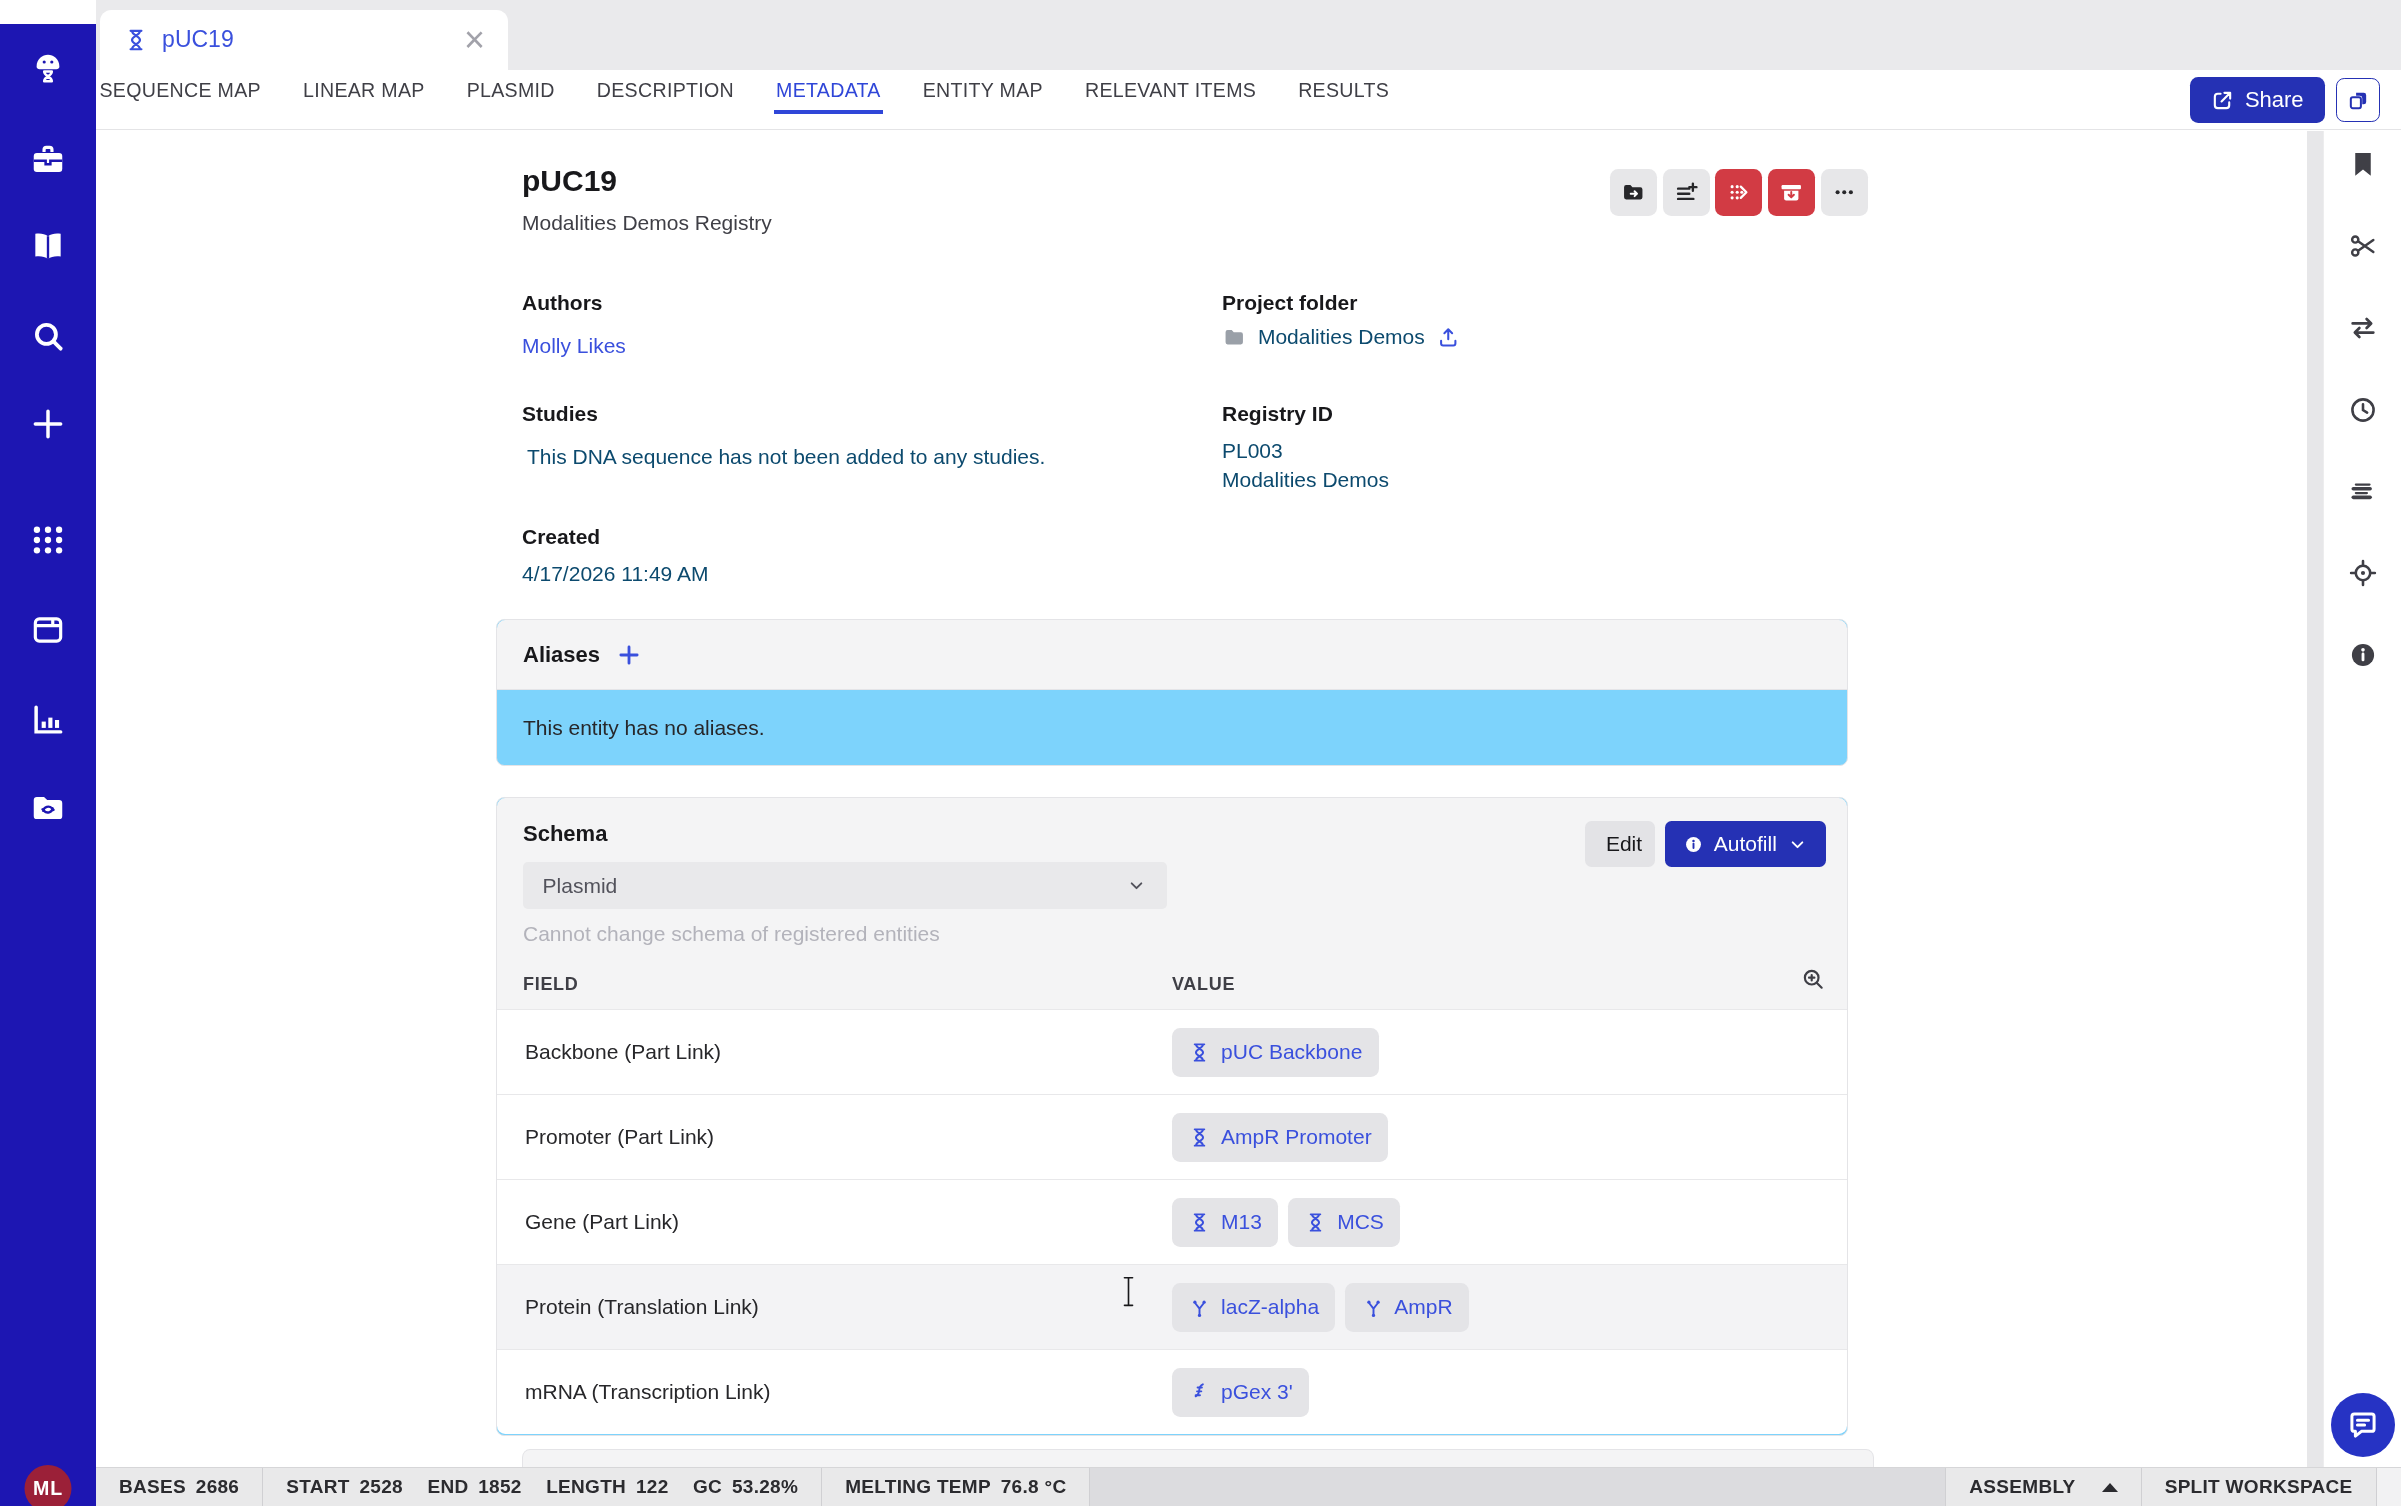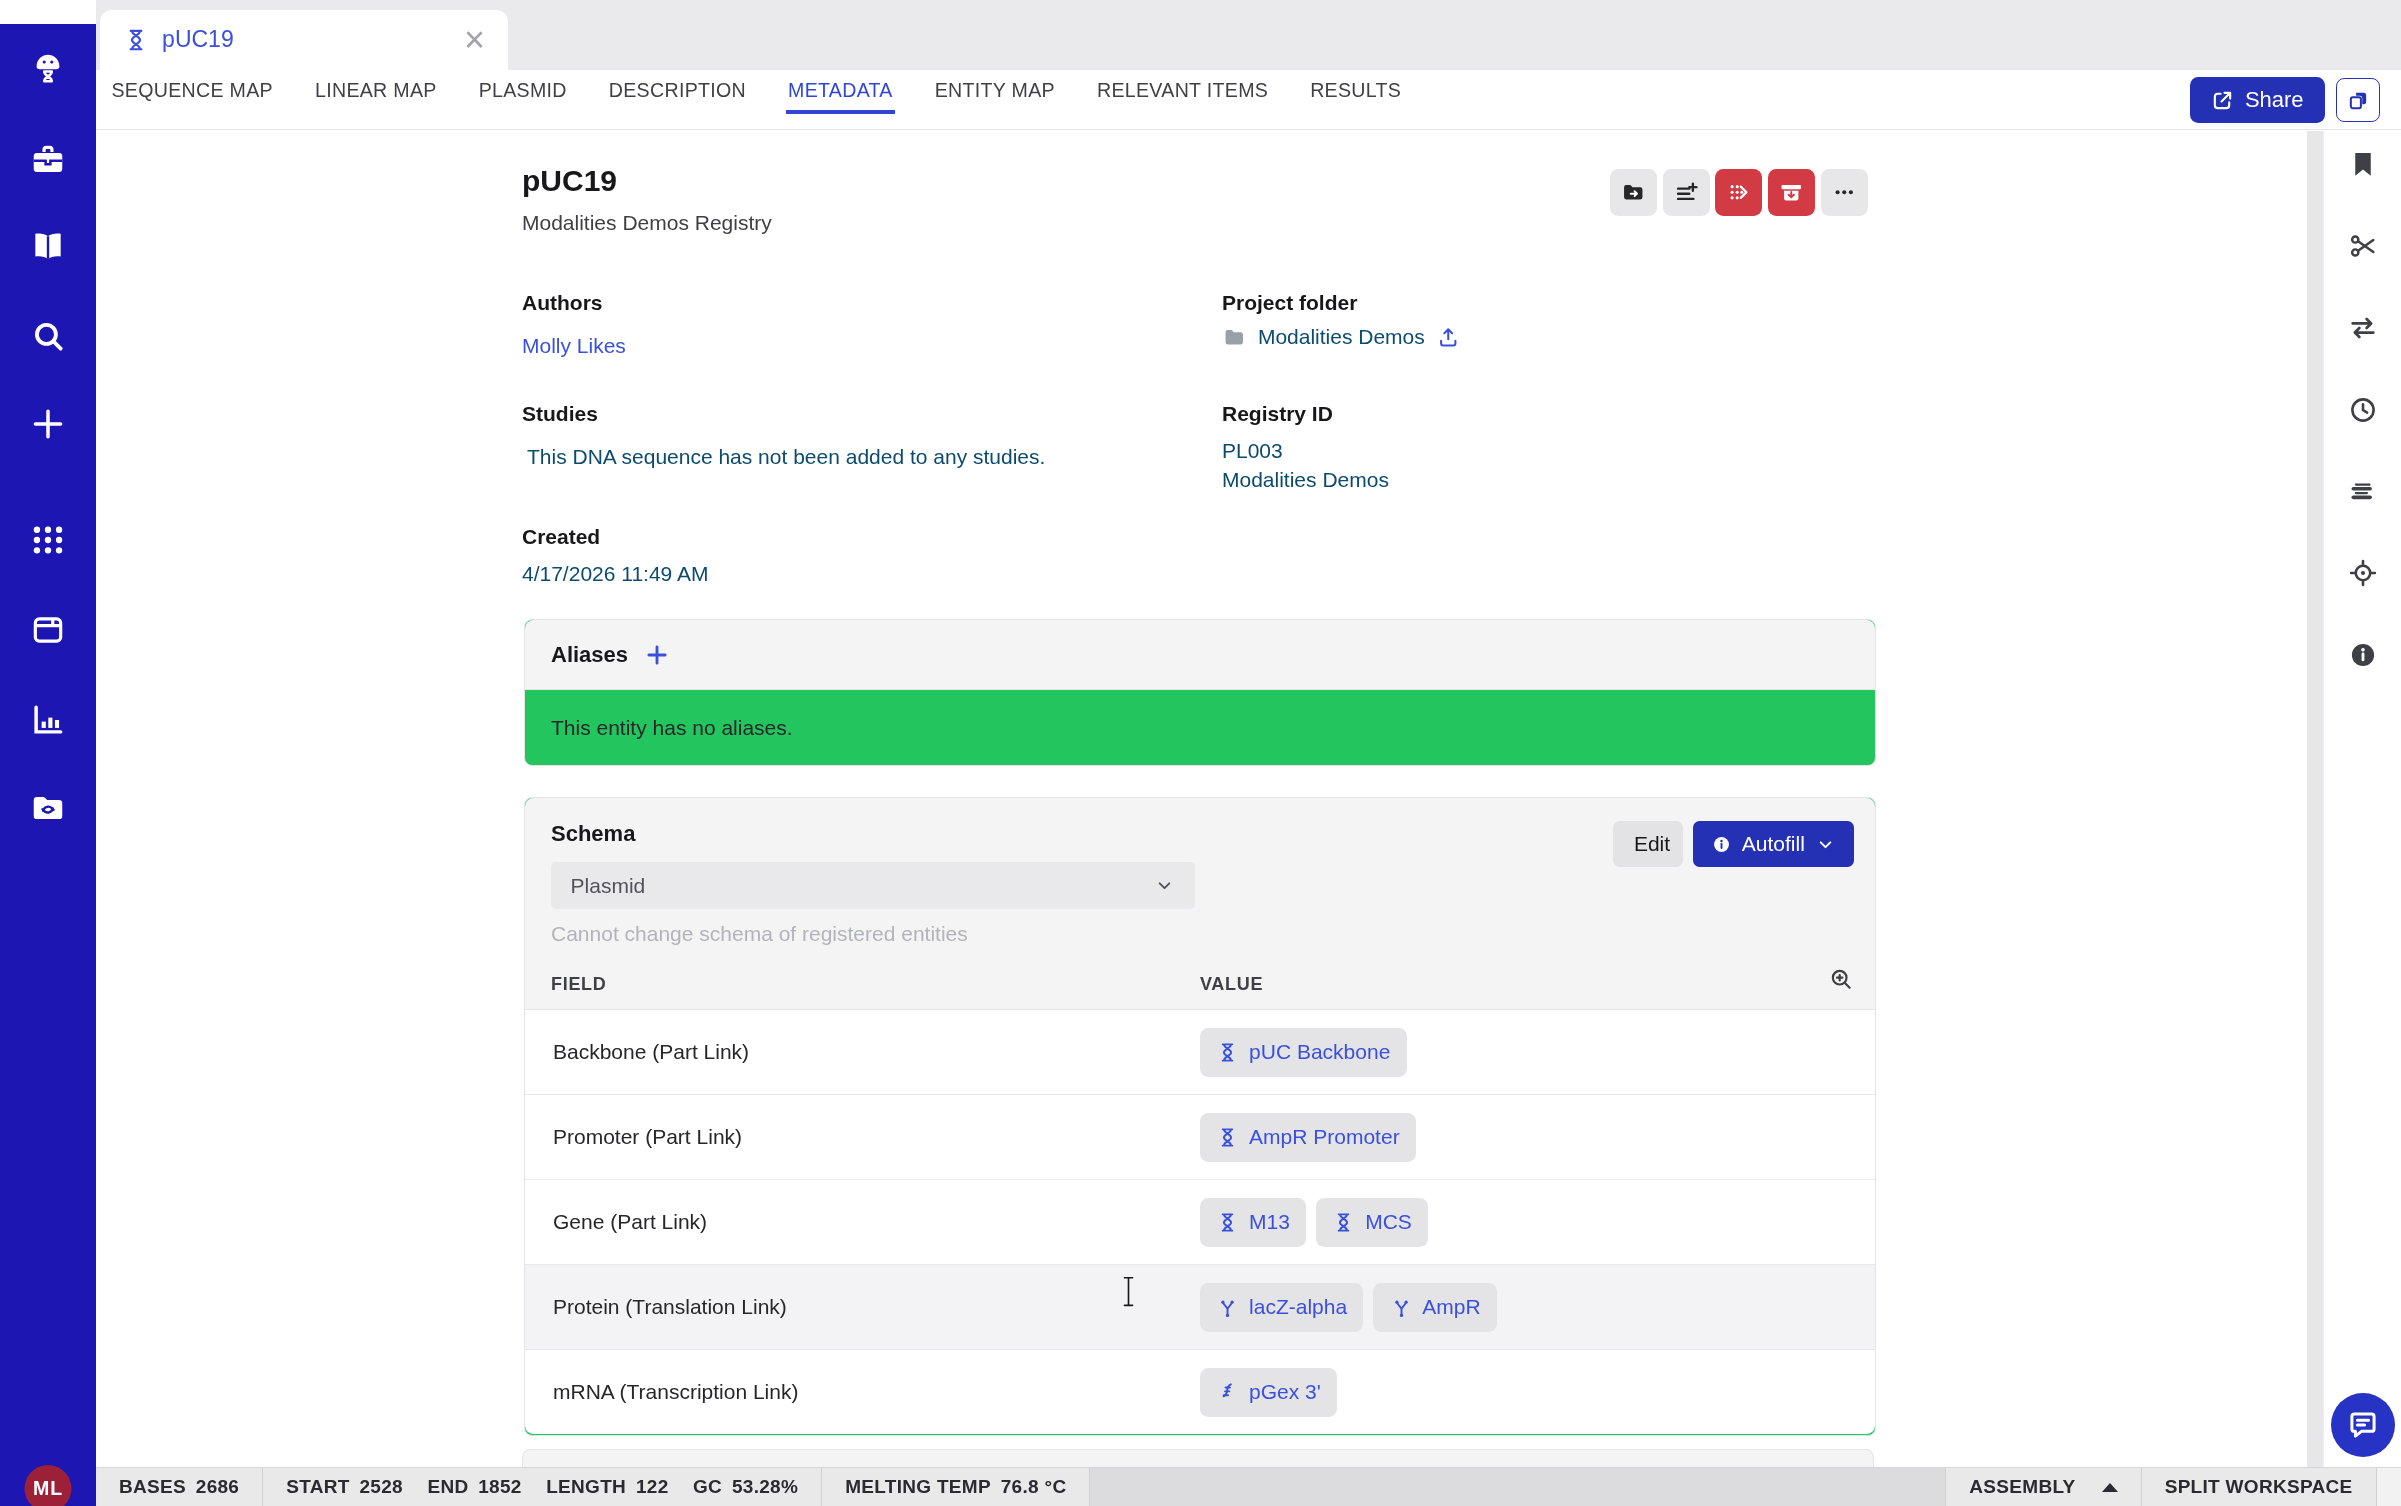--- a/index.html
+++ b/index.html
@@ -16,21 +16,21 @@
   
   .tabstrip { position: absolute; left: 96px; top: 0; right: 0; height: 70px; background: #eaeaec; }
   .doc-tab { position: absolute; left: 4.1px; top: 9.8px; width: 408px; height: 60px; background: #fff; border-radius: 11.4px 11.4px 0 0; display: flex; align-items: center; padding: 0 23px; cursor: pointer; }
   .doc-tab .tab-ic { width: 26px; height: 26px; color: var(--link, #3a50dd); }
   .doc-tab .tab-ic svg { width: 26px; height: 26px; }
   .doc-tab .label { font-size: 23px; color: var(--link, #3a50dd); margin-left: 13px; }
   .doc-tab .close { margin-left: auto; font-size: 36px; color: #a2a2aa; line-height: 1; font-weight: 400; }
 
   
   .navbar { position: absolute; left: 96px; top: 70px; right: 0; height: 60px; background: #fff; border-bottom: 0.8px solid #e4e4e6; z-index: 4; }
-  .ntabs { position: absolute; left: 13px; top: 0; height: 44px; display: flex; gap: 37px; }
+  .ntabs { position: absolute; left: 1px; top: 0; height: 44px; display: flex; gap: 37px; }
   .ntab { font-family: inherit; font-size: 19.6px; letter-spacing: 0.3px; color: #3f3f46; background: none; border: none; display: flex; align-items: center; padding: 0 2.5px; border-bottom: 4.1px solid transparent; cursor: pointer; font-weight: 500; }
   .ntab.active { color: var(--active_tab, #2f46d8); border-bottom-color: var(--active_tab, #2f46d8); }
   .nav-actions { position: absolute; right: 21px; top: 0; height: 60px; display: flex; align-items: center; gap: 11.4px; }
   .share-btn { height: 46px; padding: 13px 21px; background: var(--brand, #2531b4); color: #fff; border: none; border-radius: 8.2px; font-size: 22px; display: flex; align-items: center; gap: 10.6px; cursor: pointer; font-family: inherit; font-weight: 500; }
   .share-btn svg { width: 23px; height: 23px; }
   .copy-btn { width: 44px; height: 44px; border: 1.6px solid var(--brand, #2531b4); border-radius: 8.2px; background: #fff; color: var(--brand, #2531b4); display: flex; align-items: center; justify-content: center; cursor: pointer; }
   .copy-btn svg { width: 23px; height: 23px; }
 
   
   .content { position: absolute; left: 96px; top: 131px; width: 2210px; height: 1336px; background: #fff; overflow: hidden; }
@@ -45,21 +45,21 @@
 
   .meta-label { position: absolute; font-size: 21px; font-weight: 700; color: #18181b; }
   .meta-value { position: absolute; font-size: 21px; color: #0c4a6e; }
   .link { color: var(--link, #3a50dd); cursor: pointer; }
   .pf-row { display: flex; align-items: center; gap: 11.4px; }
   .pf-row .folder-ic { width: 24.5px; height: 24.5px; color: #9aa0a8; }
   .pf-row .folder-ic svg, .pf-row .up-ic svg { width: 24.5px; height: 24.5px; }
   .pf-row .up-ic { width: 24.5px; height: 24.5px; color: var(--link, #3a50dd); cursor: pointer; }
   .registry-val span { display: block; line-height: 29px; }
 
-  .card { position: absolute; left: 428px; width: 1352px; border: 0.8px solid var(--border, #e4e4e7); border-radius: 8.2px; background: #22c55e; }
+  .card { position: absolute; left: 400px; width: 1352px; border: 0.8px solid var(--border, #e4e4e7); border-radius: 8.2px; background: #7dd3fc; }
   .aliases-card { top: 488px; height: 147px; }
   .card-header { height: 70px; background: var(--card_header_bg, #f4f4f5); border-bottom: 0.8px solid var(--border, #e4e4e7); border-radius: 8.2px 8.2px 0 0; display: flex; align-items: center; padding: 0 26px; gap: 16.3px; }
   .card-title { font-size: 22px; font-weight: 700; color: #18181b; }
   .plus-btn { width: 26px; height: 26px; color: var(--link, #3a50dd); cursor: pointer; background: none; border: none; }
   .plus-btn svg { width: 26px; height: 26px; }
   .aliases-body { padding: 26px; font-size: 21px; color: #27272a; }
 
   .schema-card { top: 666px; height: 639px; }
   .schema-head { position: relative; height: 211px; background: var(--card_header_bg, #f4f4f5); border-radius: 8.2px 8.2px 0 0; }
   .schema-title { position: absolute; left: 26px; top: 23px; font-size: 22px; font-weight: 700; color: #18181b; }

